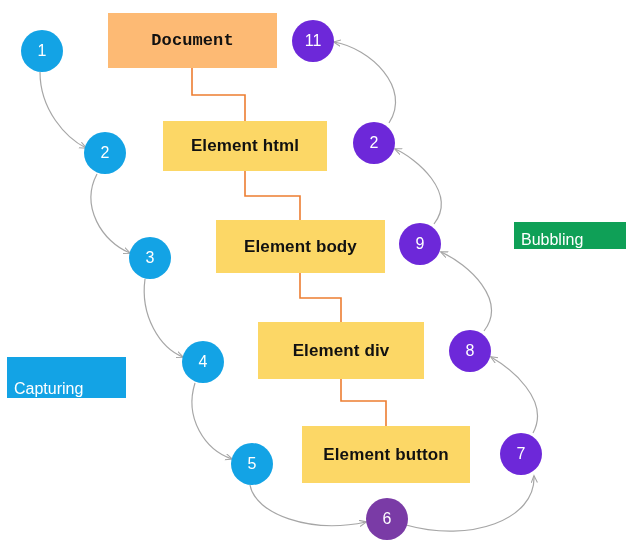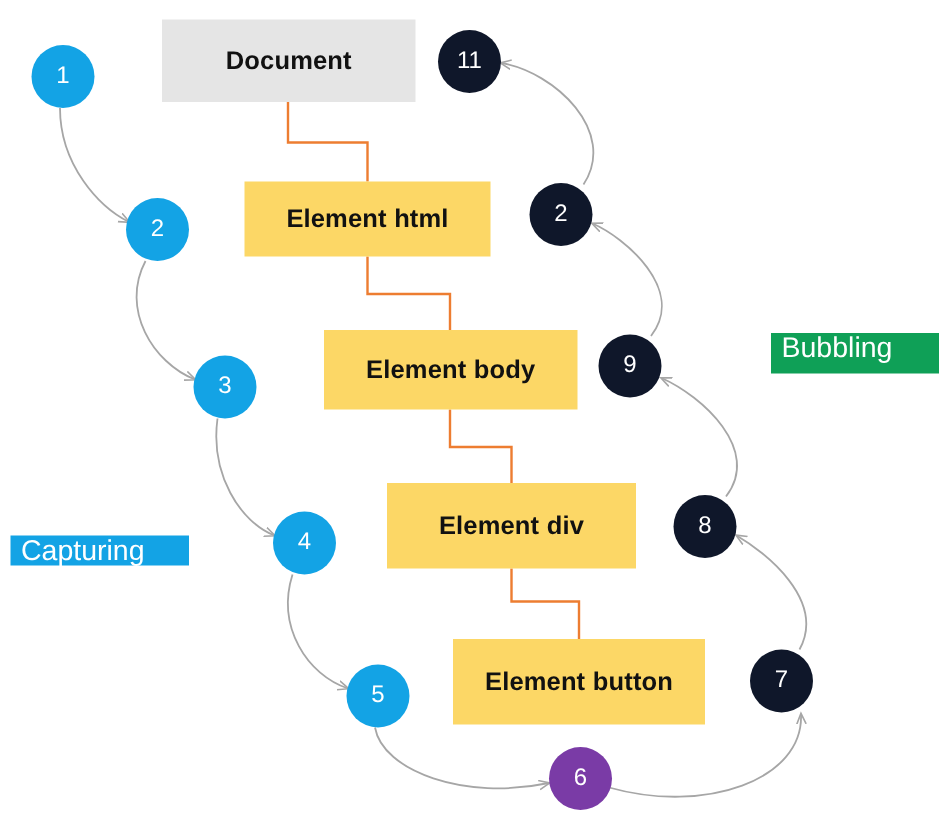--- a/index.html
+++ b/index.html
@@ -29,28 +29,28 @@
   .marker{
     position:absolute;
     border-radius:50%;
     display:flex;align-items:center;justify-content:center;
     color:#ffffff;
     font-size:16px;
     line-height:1;
     font-weight:normal;
   }
   .marker.capture{background:#13A3E5;}
-  .marker.bubble{background:#0f172a;}
+  .marker.bubble{background:#6d28d9;}
   .marker.target{background:#7A3BA6;}
 
   .tag{
     position:absolute;
     color:#ffffff;
-    font-size:19px;
-    display:flex;align-items:flex-start;
+    font-size:16px;
+    display:flex;align-items:flex-end;
     padding:0 7px;
     white-space:nowrap;
   }
   .tag.capturing{background:#13A3E5;}
   .tag.bubbling{background:#0FA057;}
 </style>
 </head>
 <body>
 
 <div id="stage">
@@ -80,21 +80,21 @@
     <g stroke="#A6A6A6" stroke-width="1.2" fill="none">
       <path d="M406,525 C470,543 536,520 534,476" marker-end="url(#ah)"></path>
       <path d="M533,433 C551,400 510,368 491,357" marker-end="url(#ah)"></path>
       <path d="M484,331 C508,300 468,264 441,252" marker-end="url(#ah)"></path>
       <path d="M434,224 C458,193 416,158 395,149" marker-end="url(#ah)"></path>
       <path d="M389,123 C412,88 370,48 334,42" marker-end="url(#ah)"></path>
     </g>
   </svg>
 
   <div id="nodes">
-      <div class="node-box" style="left: 108px; top: 13px; width: 169px; height: 55px; background: #e5e5e5; color: rgb(17, 17, 17);">
+      <div class="node-box" style="left: 108px; top: 13px; width: 169px; height: 55px; background: #fdba74; color: rgb(17, 17, 17); font-family: Liberation Mono, monospace;">
         <span class="strong">Document</span>
       </div>
       <div class="node-box" style="left: 163px; top: 121px; width: 164px; height: 50px; background: rgb(252, 215, 102); color: rgb(17, 17, 17);">
         <span class="strong">Element</span>
         <span class="sp"></span>
         <span class="light">html</span>
       </div>
       <div class="node-box" style="left: 216px; top: 220px; width: 169px; height: 53px; background: rgb(252, 215, 102); color: rgb(17, 17, 17);">
         <span class="strong">Element</span>
         <span class="sp"></span>
@@ -140,21 +140,21 @@
         <span>9</span>
       </div>
       <div class="marker bubble" style="left: 353px; top: 122px; width: 42px; height: 42px;">
         <span>2</span>
       </div>
       <div class="marker bubble" style="left: 292px; top: 20px; width: 42px; height: 42px;">
         <span>11</span>
       </div>
     </div>
   <div id="tags">
-      <div class="tag capturing" style="left: 7px; top: 357px; width: 105px; height: 20px;">
+      <div class="tag capturing" style="left: 7px; top: 357px; width: 105px; height: 41px;">
         <span>Capturing</span>
       </div>
       <div class="tag bubbling" style="left: 514px; top: 222px; width: 99px; height: 27px;">
         <span>Bubbling</span>
       </div>
     </div>
 
 </div>
 
 </body></html>

